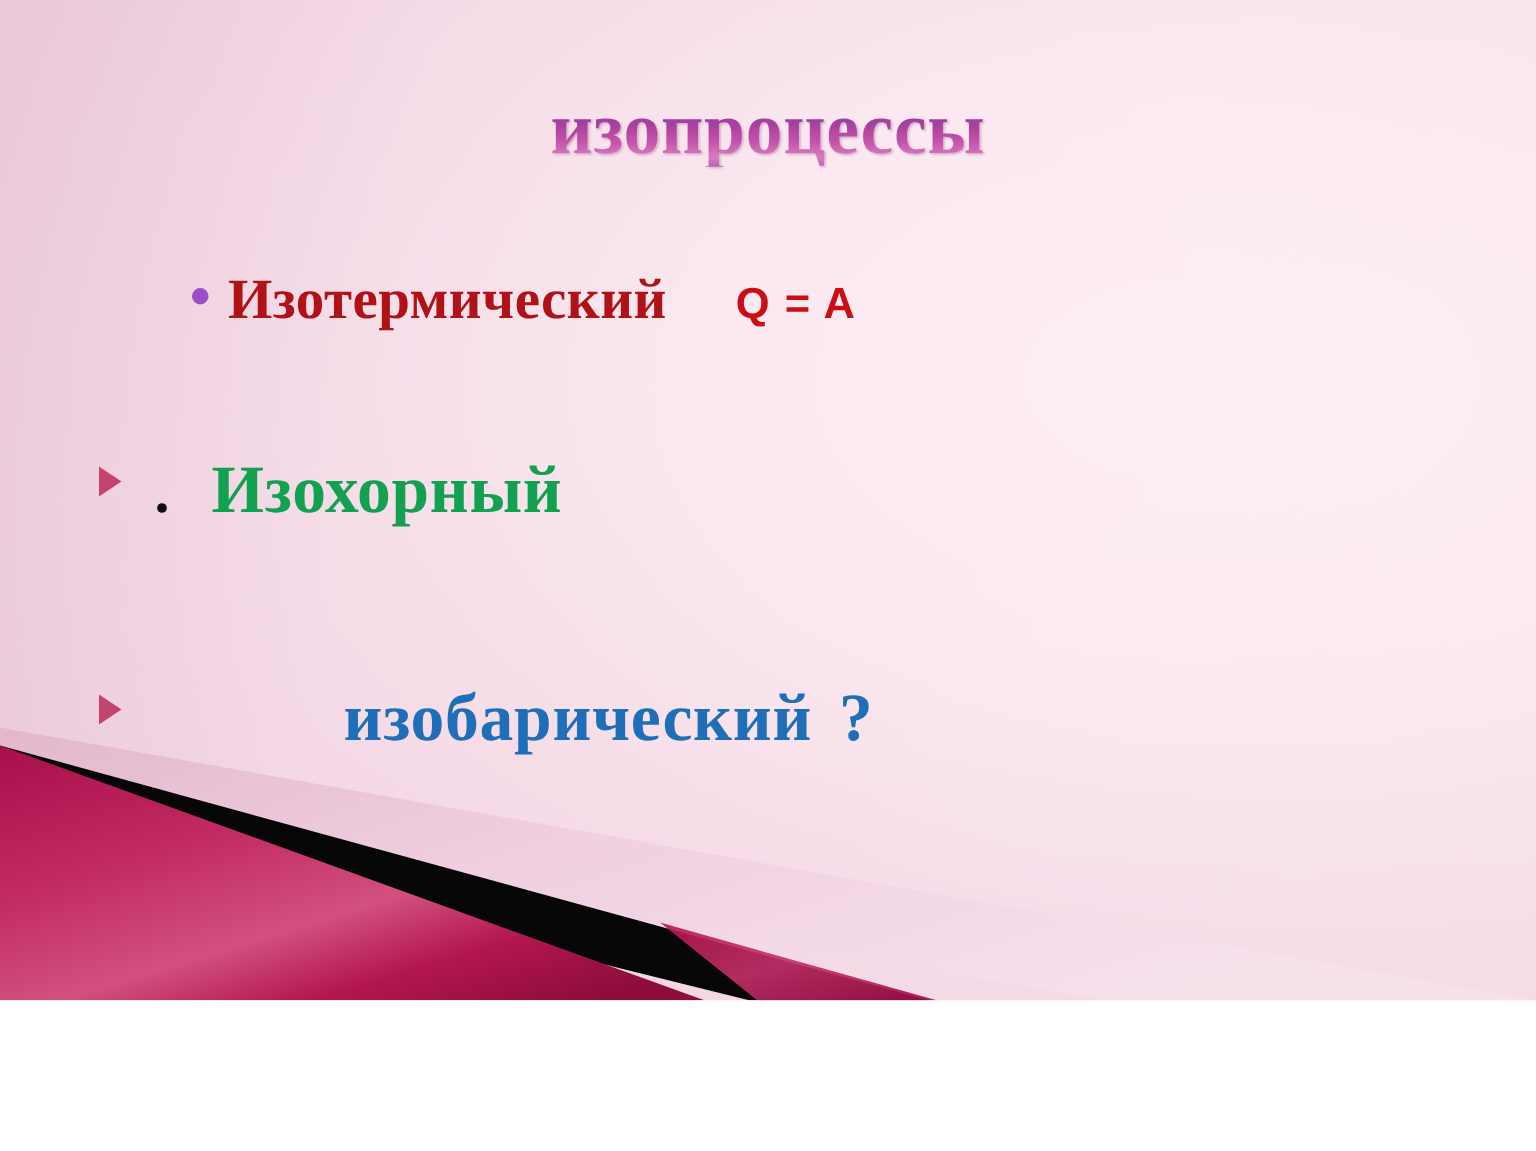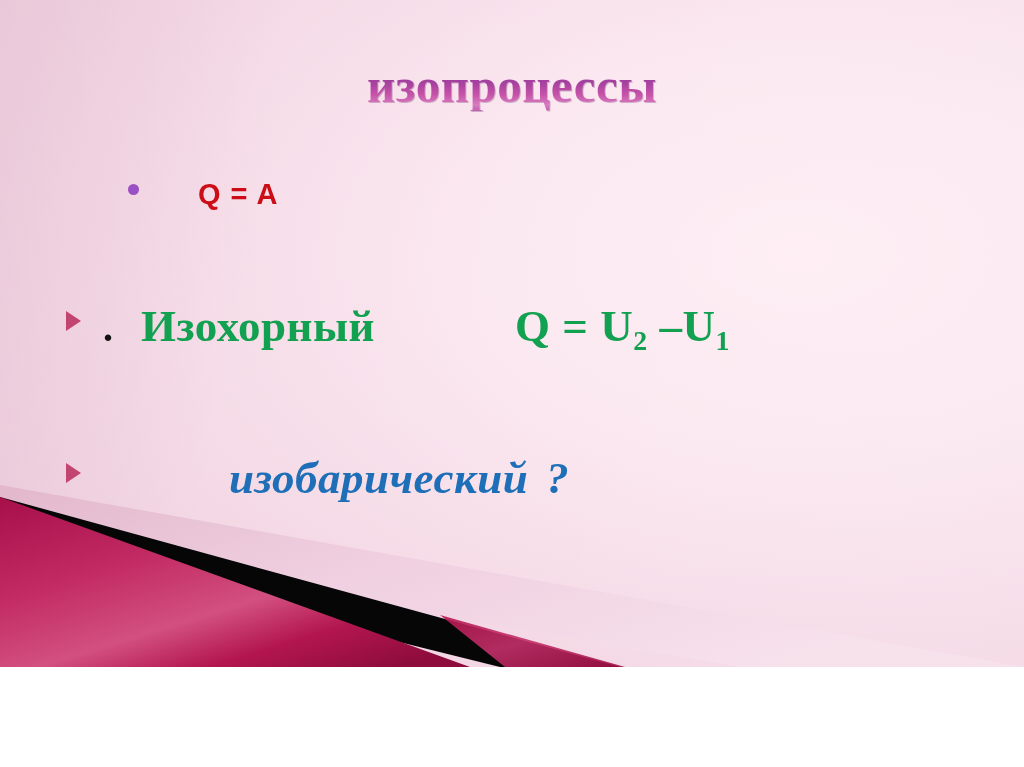--- a/index.html
+++ b/index.html
@@ -66,21 +66,21 @@
   
   .row {
     position: absolute;
     display: flex;
     align-items: baseline;
     white-space: nowrap;
   }
 
   .row-1 { left: 128px; top: 178px; }
   .row-2 { left: 66px;  top: 300px; }
-  .row-3 { left: 66px;  top: 452px; font-style: italic; }
+  .row-3 { left: 66px;  top: 452px; }
 
   
   .bullet-dot {
     display: inline-block;
     width: 11px;
     height: 11px;
     border-radius: 50%;
     background: #9b4fc4;
     margin-right: 13px;
     position: relative;
@@ -202,28 +202,28 @@
 
     <polygon points="505,220 625,220 440,168" fill="url(#crimsonGrad2)" opacity="0.9"></polygon>
   </svg>
 
   <div class="title-wrap">
     <span class="title">изопроцессы</span>
   </div>
 
   <div class="row row-1">
     <span class="bullet-dot"></span>
+    <span class="term-red">Изотермический</span>
     <span class="formula-red">Q  = A</span>
   </div>
 
   <div class="row row-2">
     <span class="bullet-tri"></span>
     <span class="period">.</span>
     <span class="term-green">Изохорный</span>
-    <span class="formula-green"><span>Q = U</span><sub>2</sub><span> –U</span><sub>1</sub></span>
   </div>
 
   <div class="row row-3">
     <span class="bullet-tri"></span>
     <span class="term-blue">изобарический</span>
     <span class="qmark-blue">?</span>
   </div>
 
 </div>
 

